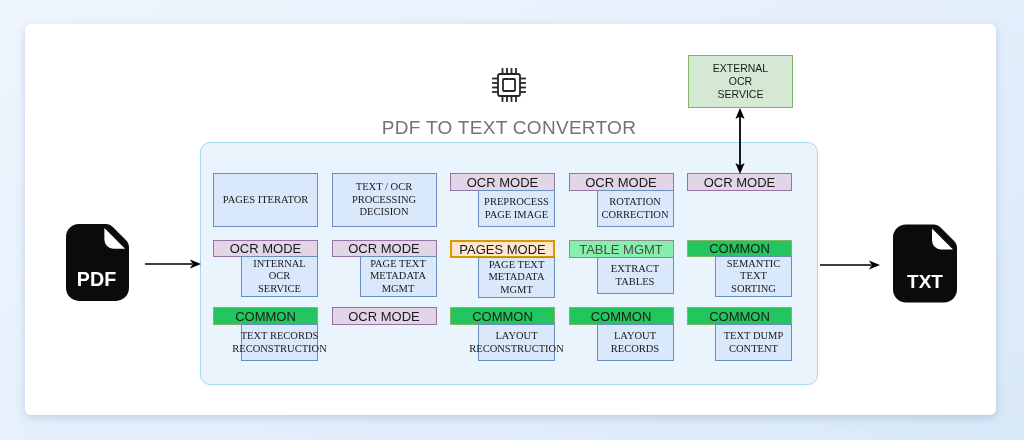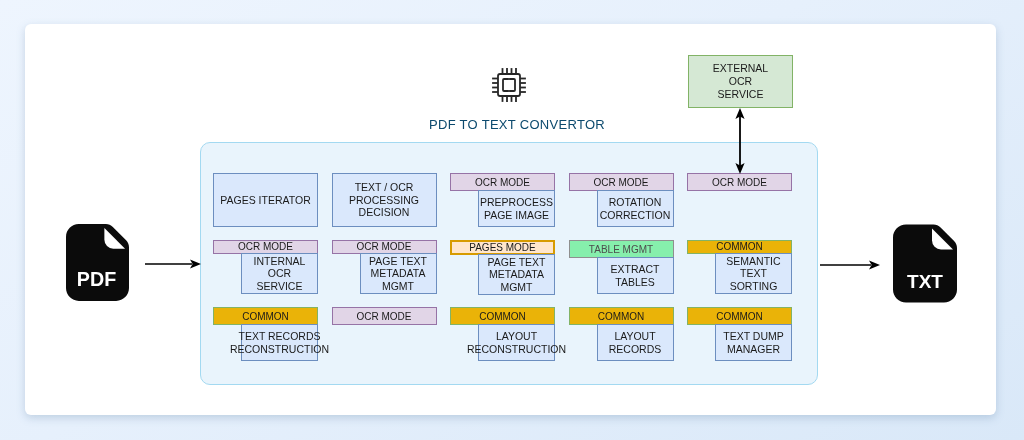--- a/index.html
+++ b/index.html
@@ -8,52 +8,52 @@
     background:linear-gradient(150deg,#eef5fe 0%,#e6f0fc 45%,#d9e8f8 100%);
     font-family:"Liberation Sans",sans-serif;
     -webkit-font-smoothing:antialiased;
   }
   .card{
     position:absolute;left:25px;top:24px;width:971px;height:391px;
     background:#ffffff;border-radius:6px;
     box-shadow:0 3px 8px rgba(90,125,160,.28);
   }
   .title{
-    position:absolute;left:208px;top:117px;width:618px;
-    text-align:center;font-size:13px;font-weight:500;color:#0c4a6e;
+    position:absolute;left:200px;top:117px;width:618px;
+    text-align:center;font-size:19px;font-weight:500;color:#737373;
     letter-spacing:.3px;
   }
   .chip{position:absolute;left:489px;top:65px;width:40px;height:40px;}
   .container{
     position:absolute;left:200px;top:142px;width:618px;height:243px;
     background:#e9f4fc;border:1.5px solid #a3d9f1;border-radius:10px;
     box-sizing:border-box;
   }
   .grid{
     position:absolute;left:200px;top:173px;width:618px;
     display:grid;grid-template-columns:repeat(5,105px);
     column-gap:13.5px;row-gap:13px;justify-content:start;
     padding-left:13px;box-sizing:border-box;
   }
   .box{width:105px;height:54px;display:flex;flex-direction:column;box-sizing:border-box;}
   .box .hdr{
     height:18px;box-sizing:border-box;border:1px solid #9673a6;background:#e1d5e7;
     display:flex;align-items:center;justify-content:center;
-    font-size:10px;color:#1a1a1a;white-space:nowrap;
+    font-size:13px;color:#1a1a1a;white-space:nowrap;
   }
   .box .bdy,.box.plain .bdy{
     flex:1;box-sizing:border-box;border:1px solid #6c8ebf;background:#dae8fc;
     display:flex;align-items:center;justify-content:center;text-align:center;
-    font-size:10.5px;line-height:1.18;color:#1a1a1a;padding:1px 4px;
+    font-size:10.5px;line-height:1.18;color:#1a1a1a;padding:1px 4px;font-family:Liberation Serif, serif;
   }
   .box.plain .bdy{border:1px solid #6c8ebf;}
   .box[data-type="ocr-mode"] .hdr{background:#e1d5e7;border-color:#9673a6;}
   .box[data-type="text-mode"] .hdr{background:#ffe6cc;border-color:#d79b00;border-width:2px;}
   .box[data-type="table-mgmt"] .hdr{background:#86efac;border-color:#8f8f8f;color:#4d4d4d;}
-  .box[data-type="common"] .hdr{background:#eab308;border-color:#82b366;}
+  .box[data-type="common"] .hdr{background:#22c55e;border-color:#82b366;}
   .hdr + .bdy{margin-top:-1px;margin-left:28px;}
   .external{
     position:absolute;left:688px;top:55px;width:105px;height:53px;box-sizing:border-box;
     background:#d5e8d4;border:1px solid #82b366;
     display:flex;align-items:center;justify-content:center;text-align:center;
     font-size:10.5px;line-height:1.25;color:#1a1a1a;padding:2px 20px;
   }
   .arrow-svg{position:absolute;}
   .file-icon{position:absolute;}
 </style>
@@ -143,21 +143,21 @@
   <div class="box" data-type="common">
     <div class="hdr">COMMON</div>
     <div class="bdy">LAYOUT RECONSTRUCTION</div>
   </div>
   <div class="box" data-type="common">
     <div class="hdr">COMMON</div>
     <div class="bdy">LAYOUT RECORDS</div>
   </div>
   <div class="box" data-type="common">
     <div class="hdr">COMMON</div>
-    <div class="bdy">TEXT DUMP MANAGER</div>
+    <div class="bdy">TEXT DUMP CONTENT</div>
   </div>
 </div>
 
 <svg class="file-icon" style="left:66px;top:224px;" width="63" height="77" viewBox="0 0 64 78">
   <path fill="#0b0b0b" d="M40.5 0 H13 C5.8 0 0 5.8 0 13 v52 c0 7.2 5.8 13 13 13 h38 c7.2 0 13-5.8 13-13 V23.5 c0-2.65-1.05-5.2-2.93-7.07 L47.57 2.93 C45.7 1.05 43.15 0 40.5 0 Z"></path>
   <path fill="#ffffff" d="M39 4 L60 25 H48 a9 9 0 0 1 -9 -9 Z"></path>
   <text x="31" y="63" text-anchor="middle" font-family="Liberation Sans, sans-serif" font-size="20" font-weight="bold" fill="#ffffff">PDF</text>
 </svg>
 
 <svg class="file-icon" style="left:893px;top:224px;" width="64" height="79" viewBox="0 0 64 78">

